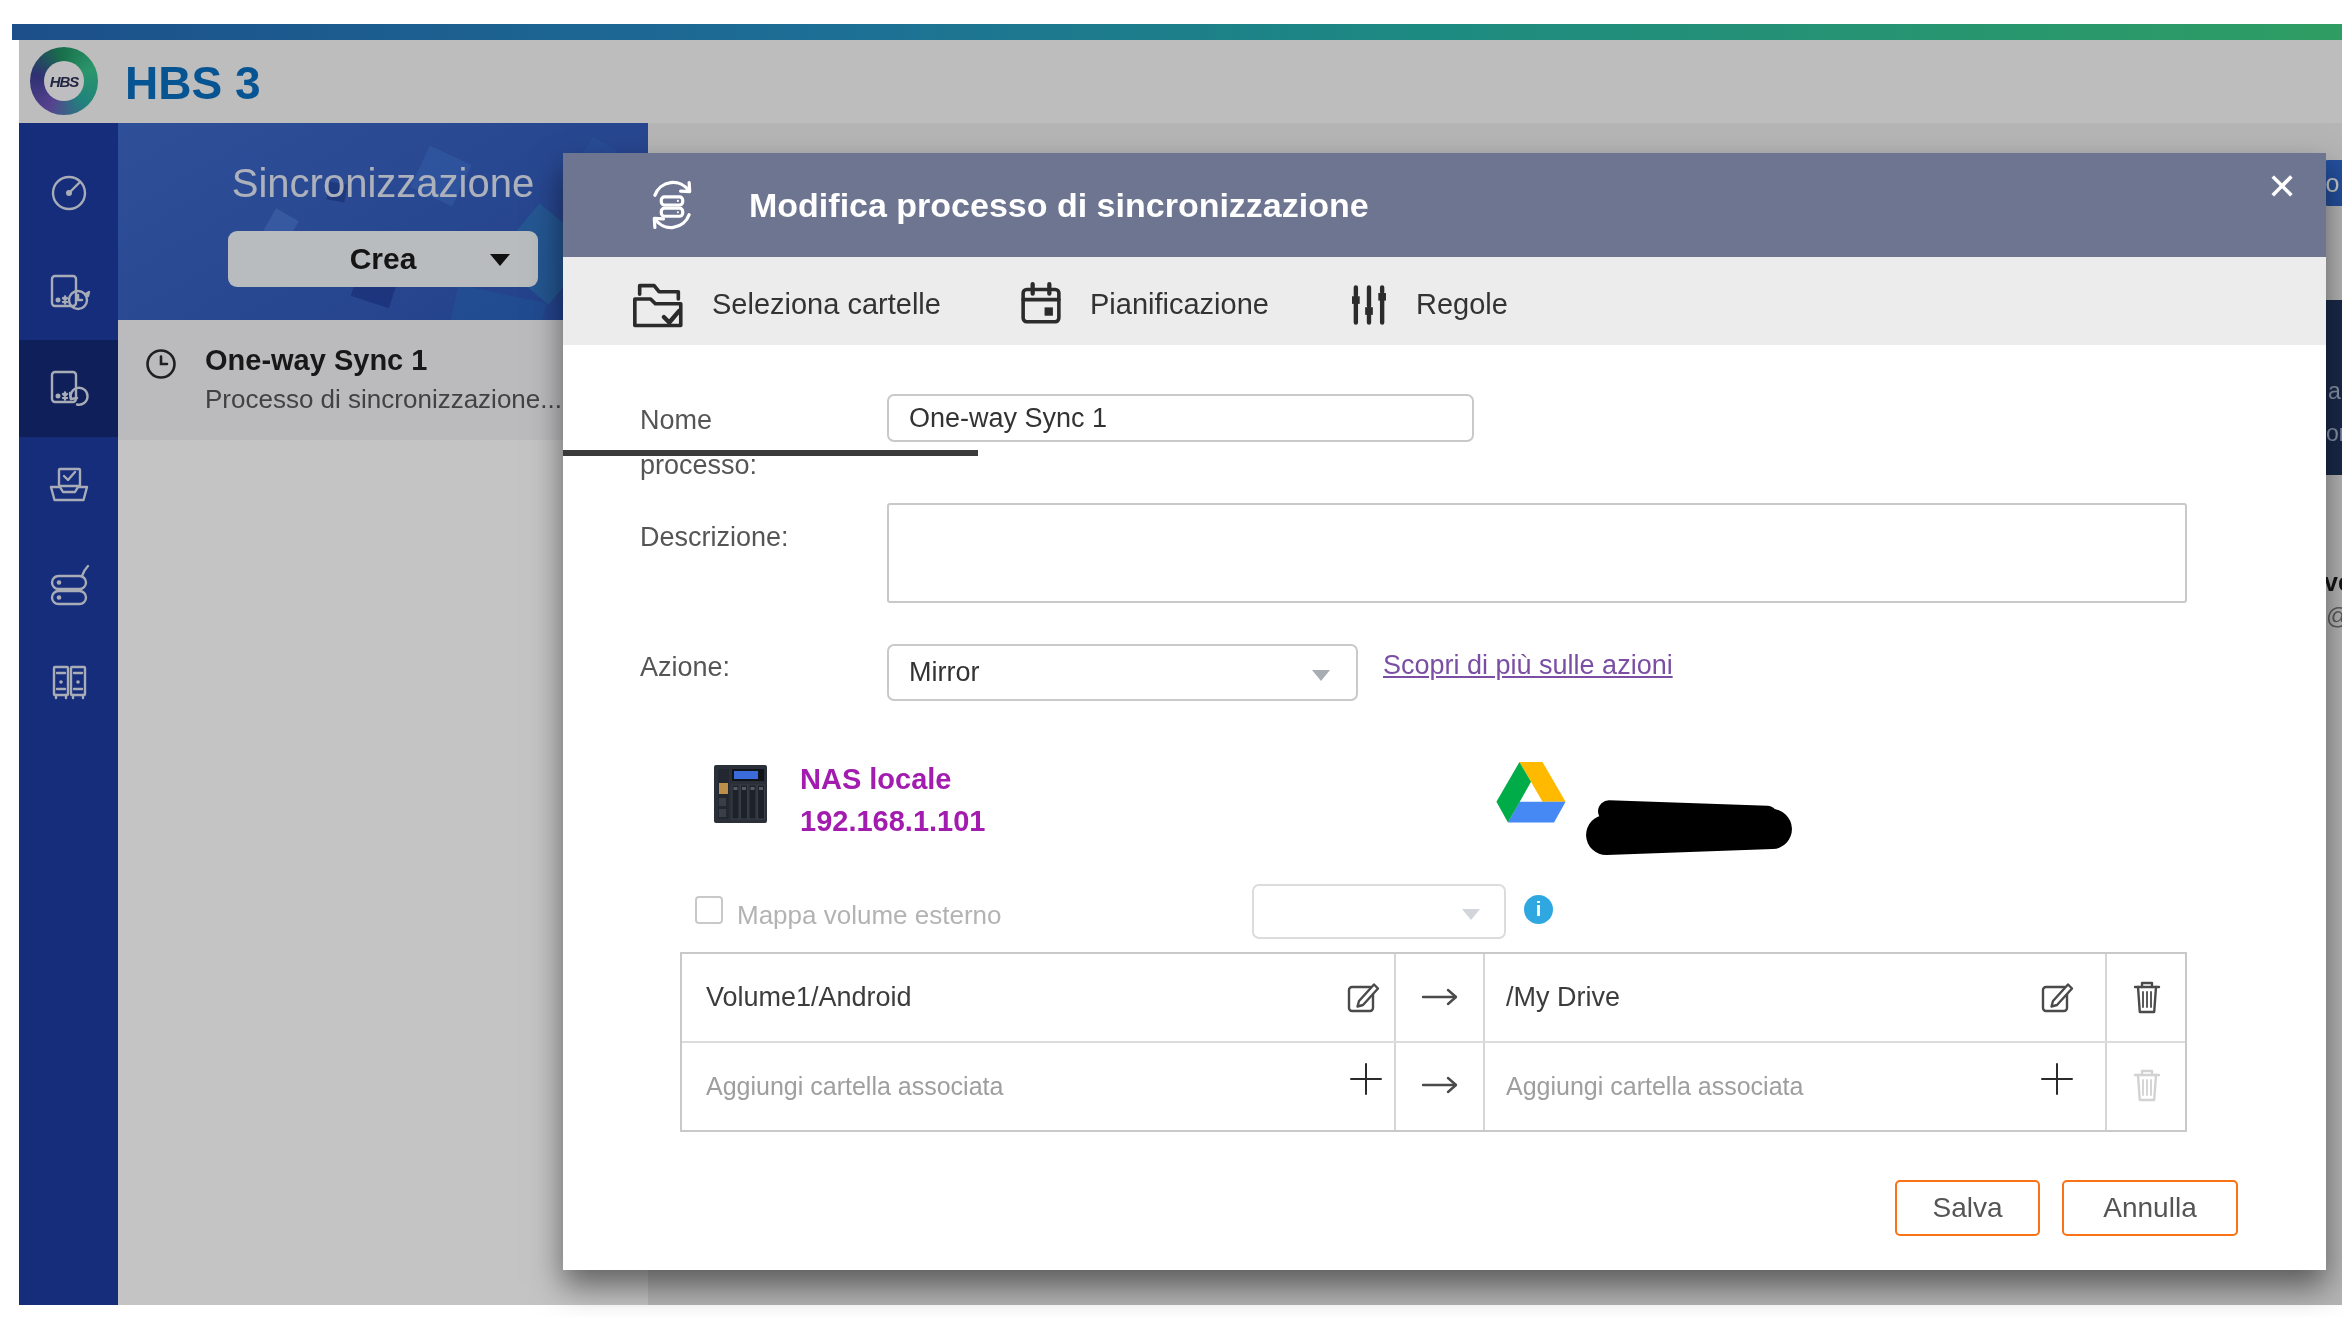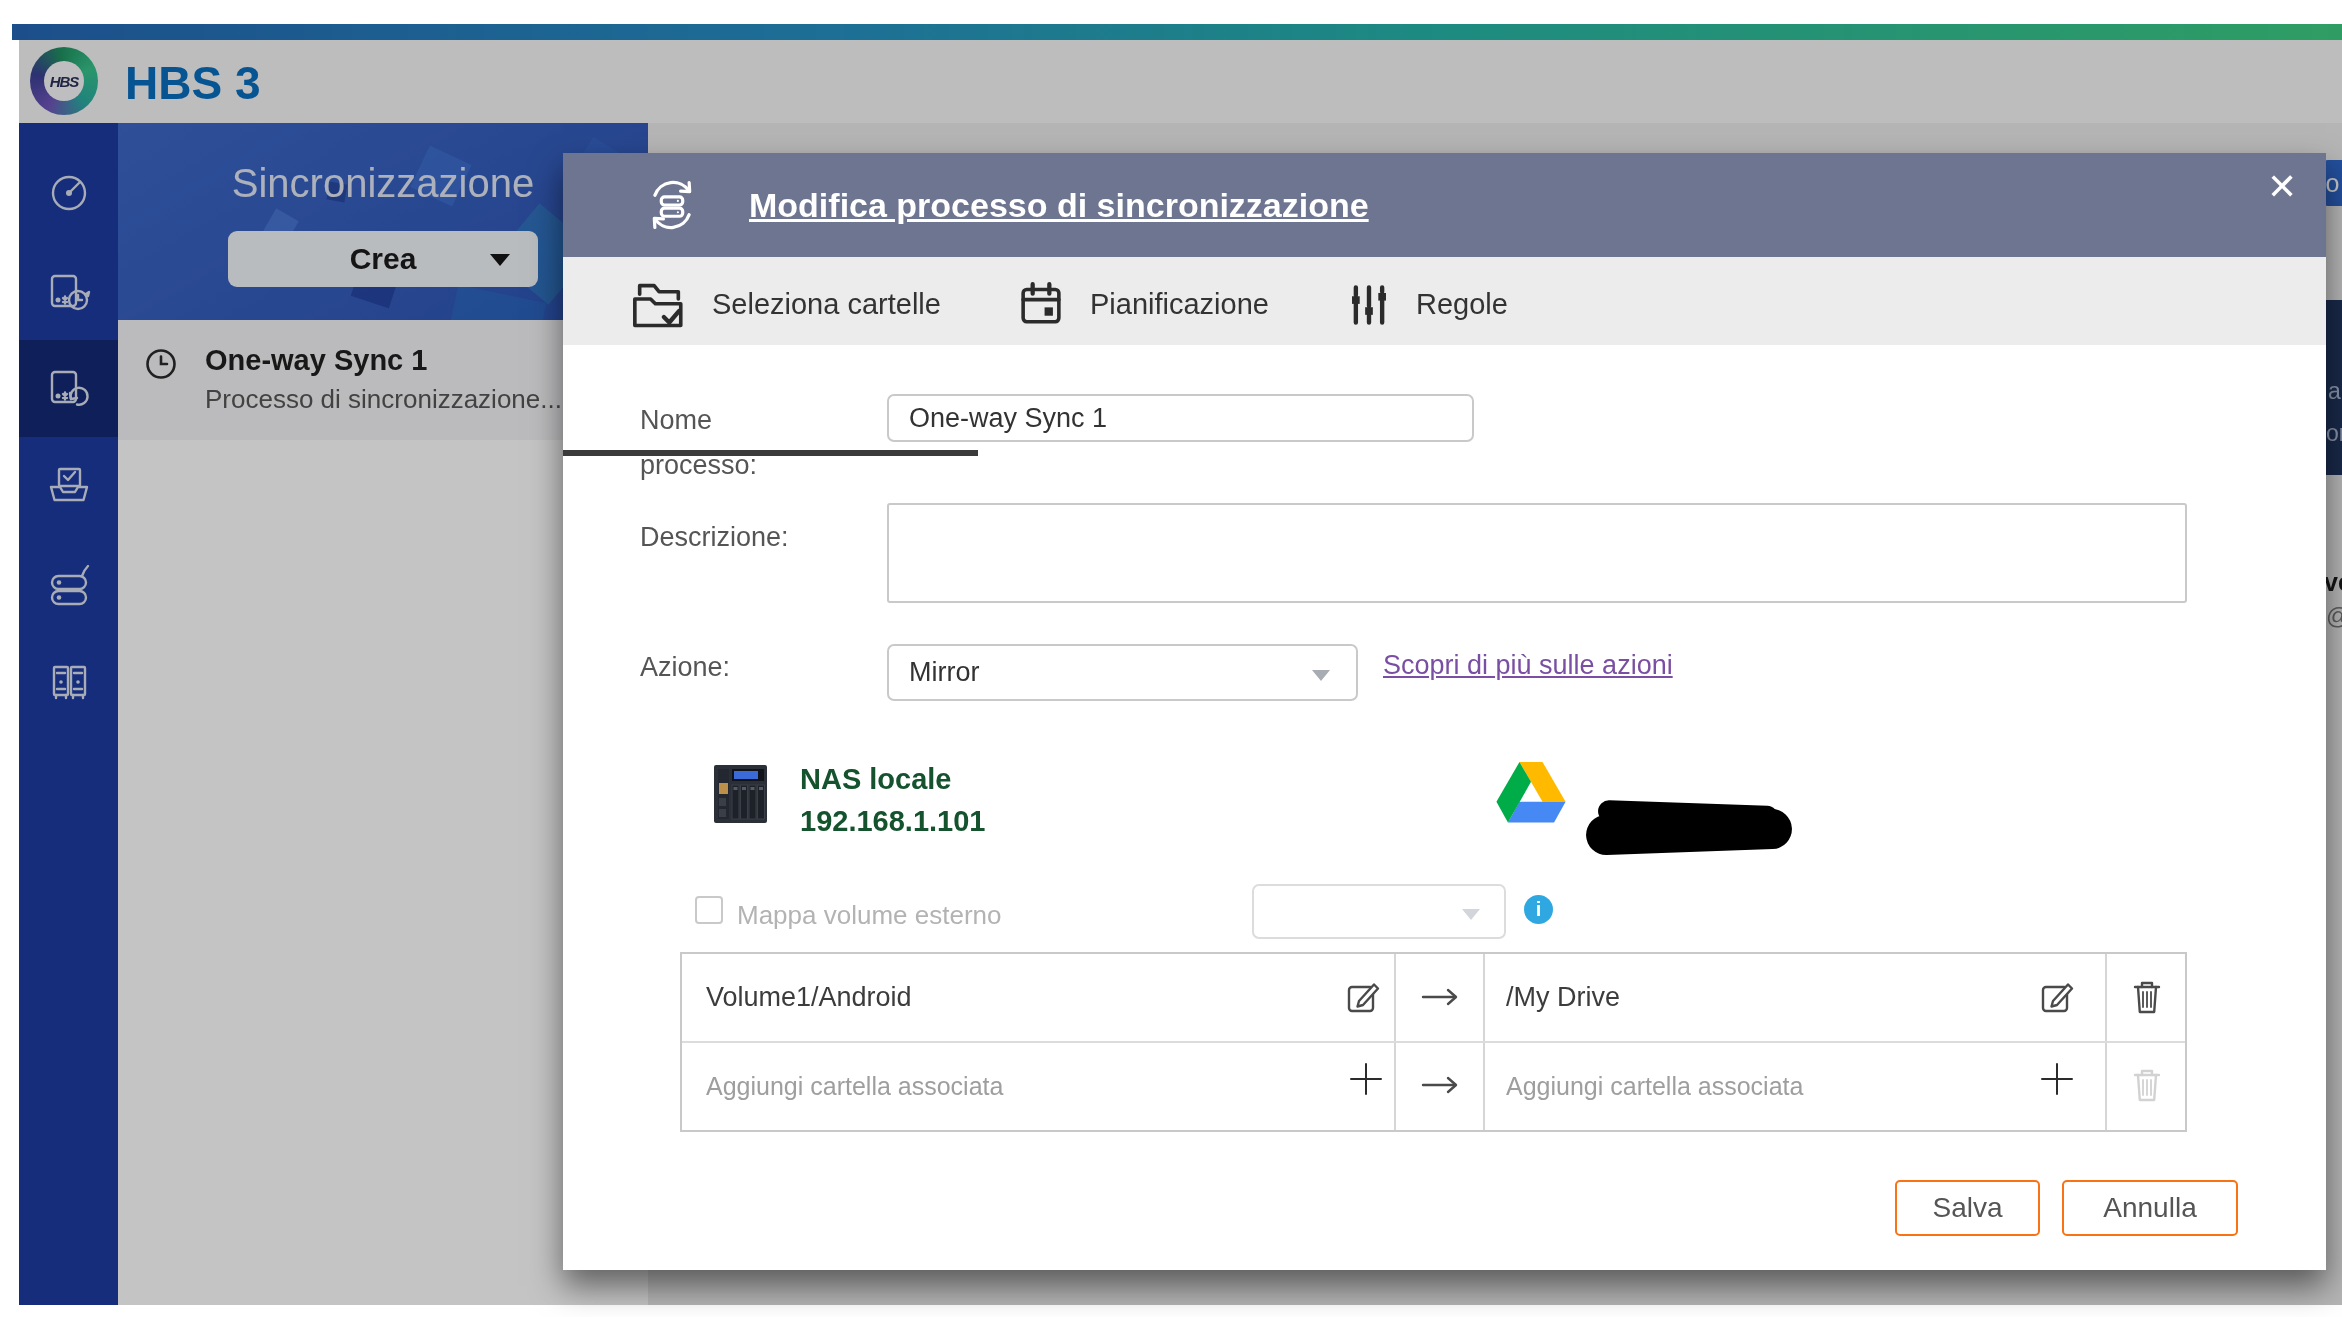--- a/index.html
+++ b/index.html
@@ -51,36 +51,36 @@
   #frag-ve{left:2324px;top:568px;font-size:25px;font-weight:bold;color:#1c1c1c;z-index:1;}
   #frag-at{left:2326px;top:602px;font-size:24px;color:#777;z-index:1;}
 
   #dim{left:19px;top:40px;width:2323px;height:1265px;background:rgba(0,0,0,0.22);z-index:5;}
 
   
   #modal{left:563px;top:153px;width:1763px;height:1117px;background:#fff;z-index:10;
     box-shadow:0 16px 30px rgba(0,0,0,.5);}
   #modal-header{left:0;top:0;width:1763px;height:104px;background:#6d7590;}
   #modal-header svg{stroke:#fff;fill:none;stroke-width:3;stroke-linecap:round;stroke-linejoin:round;}
-  #modal-title{left:186px;top:33px;font-size:34px;font-weight:bold;color:#fff;text-decoration:underline;}
+  #modal-title{left:186px;top:33px;font-size:34px;font-weight:bold;color:#fff;}
   #modal-close{left:1695px;top:10px;width:48px;height:48px;color:#fff;font-size:36px;
     display:flex;align-items:center;justify-content:center;cursor:default;}
   #tabbar{left:0;top:104px;width:1763px;height:88px;background:#ececec;}
   .tab{position:absolute;top:0;height:95px;display:flex;align-items:center;gap:24px;font-size:29px;color:#333;}
   .tab svg{stroke:#2b2b2b;fill:none;stroke-width:3;stroke-linecap:round;stroke-linejoin:round;}
   .tab svg .fil{fill:#2b2b2b;stroke:none;}
   #tab-underline{left:0;top:193px;width:415px;height:6px;background:#3b3b3b;}
 
   .flabel{font-size:27px;color:#555;line-height:1.65;}
   .fbox{border:2px solid #c9c9c9;border-radius:7px;background:#fff;font-size:27px;color:#333;
     display:flex;align-items:center;padding-left:20px;}
   .caret{position:absolute;width:0;height:0;border-left:9px solid transparent;border-right:9px solid transparent;
     border-top:11px solid #a8adb3;}
   .caret.dis{border-top-color:#d2d5d9;}
-  .boldname{font-size:29px;font-weight:bold;color:#14532d;line-height:1.45;}
+  .boldname{font-size:29px;font-weight:bold;color:#a21caf;line-height:1.45;}
   a.action-link{font-size:27px;color:#7a4fa3;text-decoration:underline;}
 
   .sel-dis{border:2px solid #dcdcdc;border-radius:7px;background:#fff;font-size:26px;color:#b9b9b9;
     display:flex;align-items:center;padding-left:18px;}
   #infoicon{width:29px;height:29px;border-radius:50%;background:#2fa8e1;color:#fff;font-size:20px;font-weight:bold;
     display:flex;align-items:center;justify-content:center;}
 
   #ftable{border:2px solid #c9c9c9;background:#fff;}
   .vdiv{position:absolute;top:0;width:2px;height:176px;background:#d6d6d6;}
   .hdiv{position:absolute;left:0;top:87px;width:1503px;height:2px;background:#dcdcdc;}

